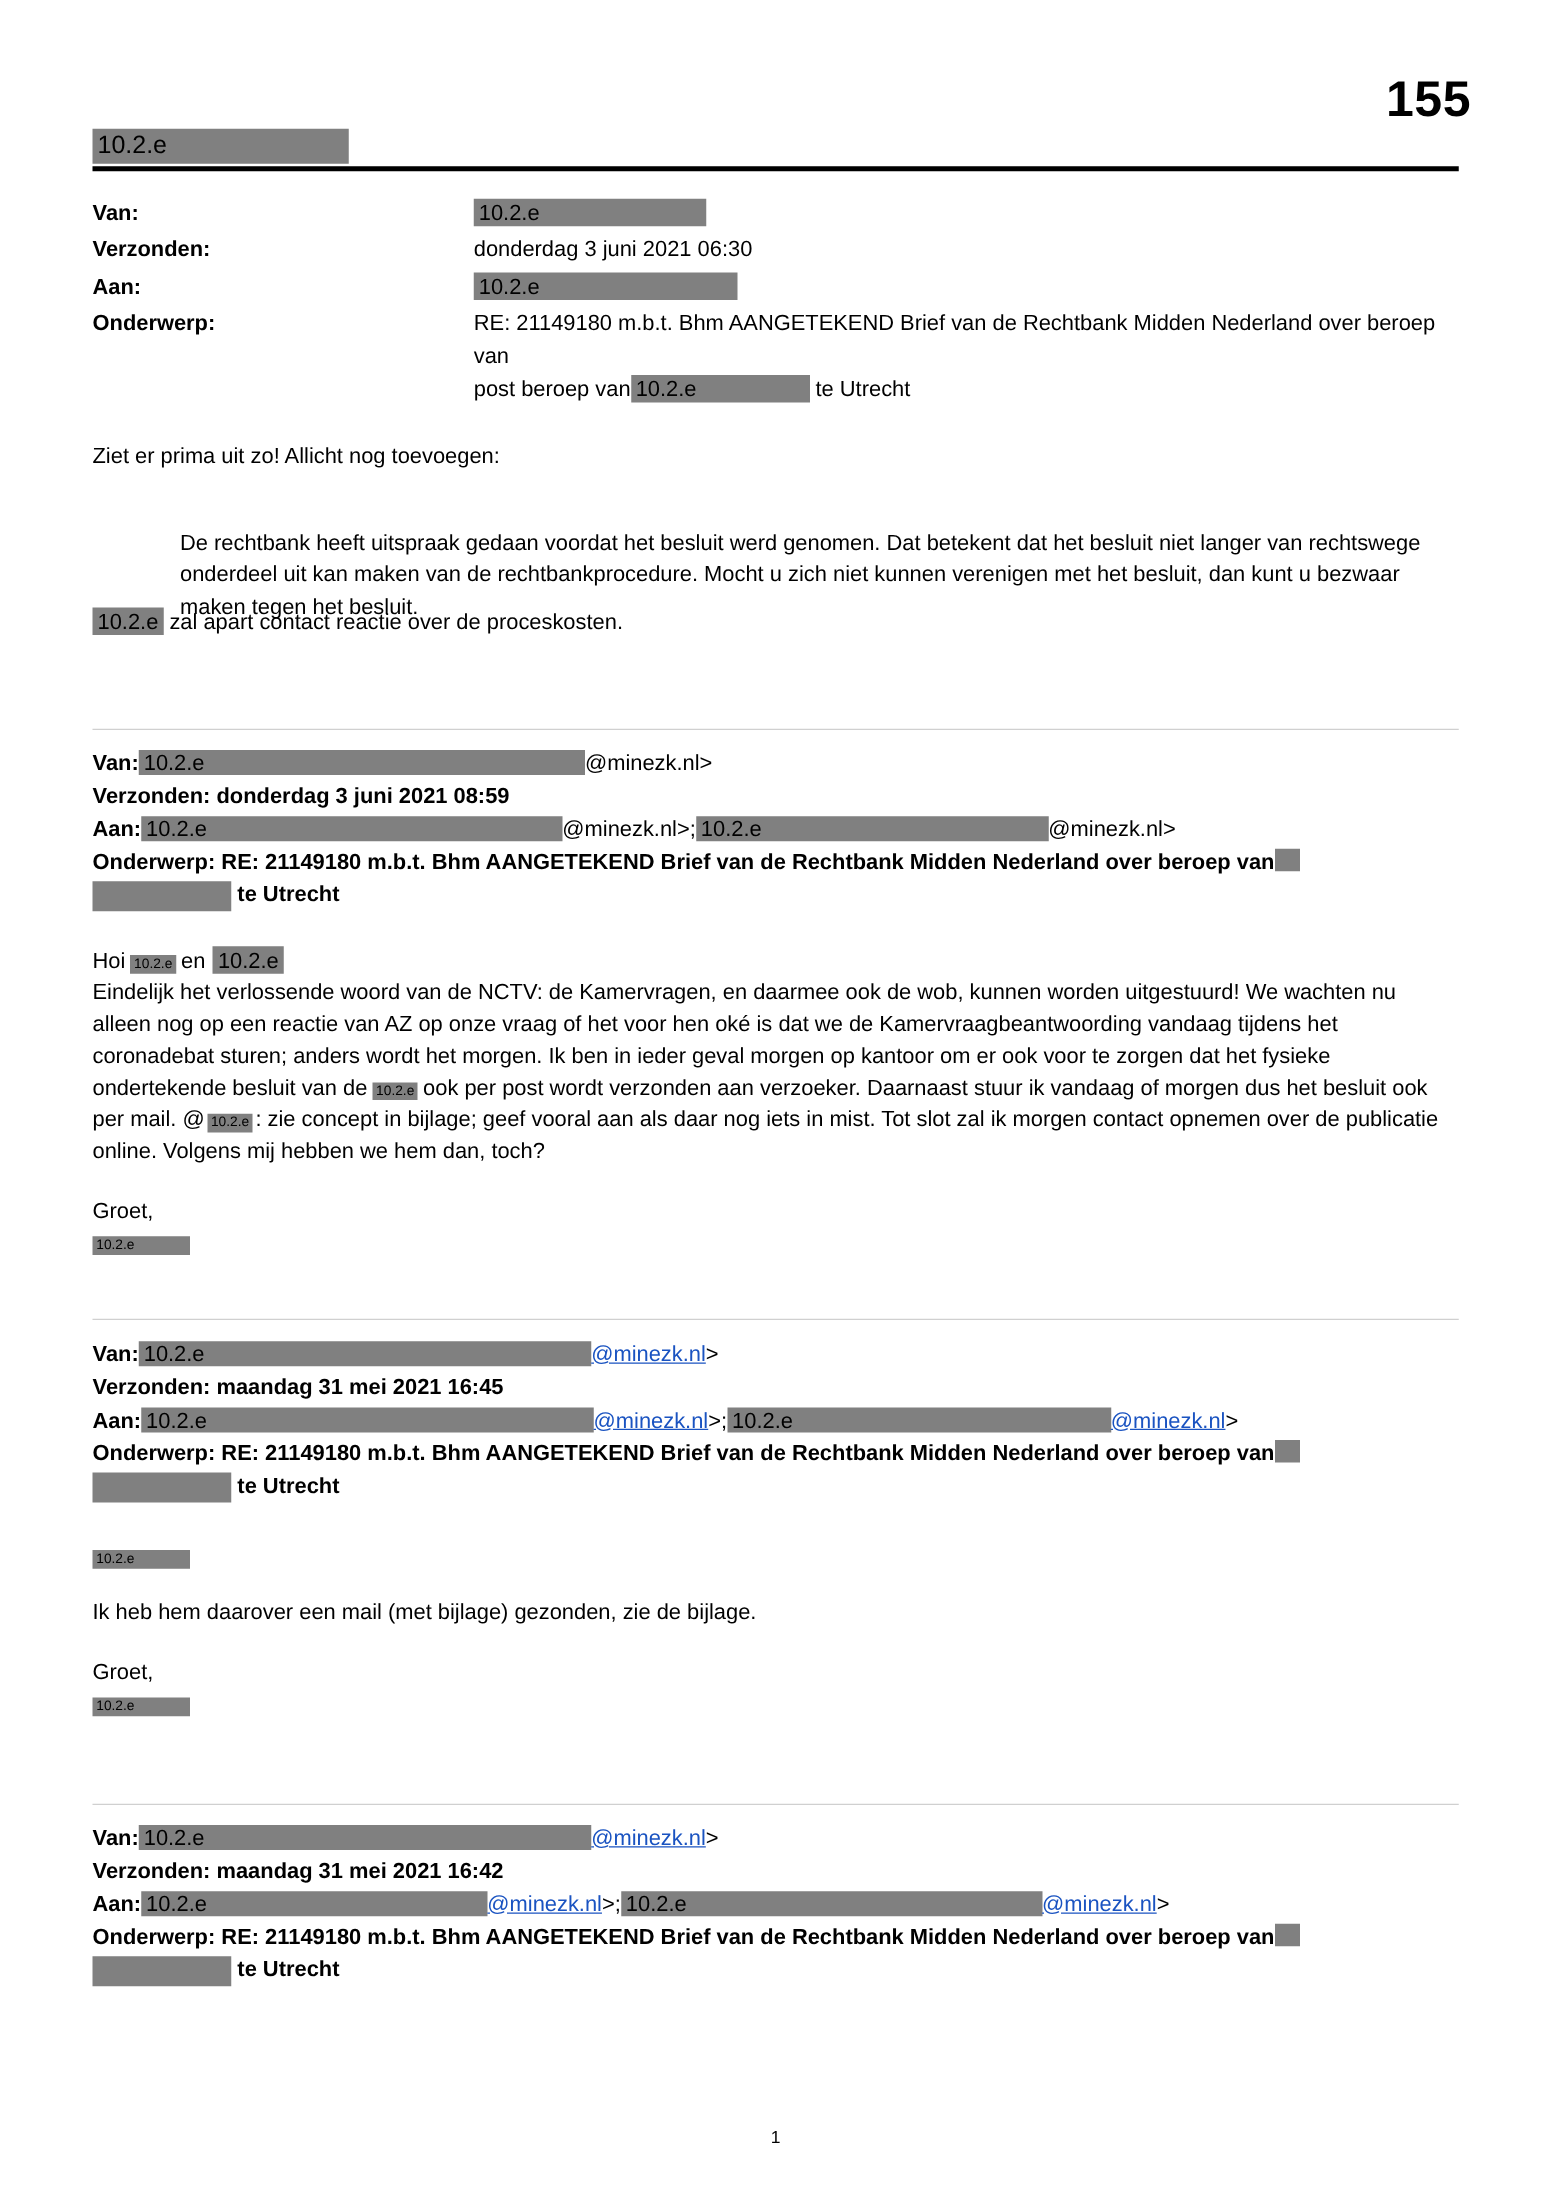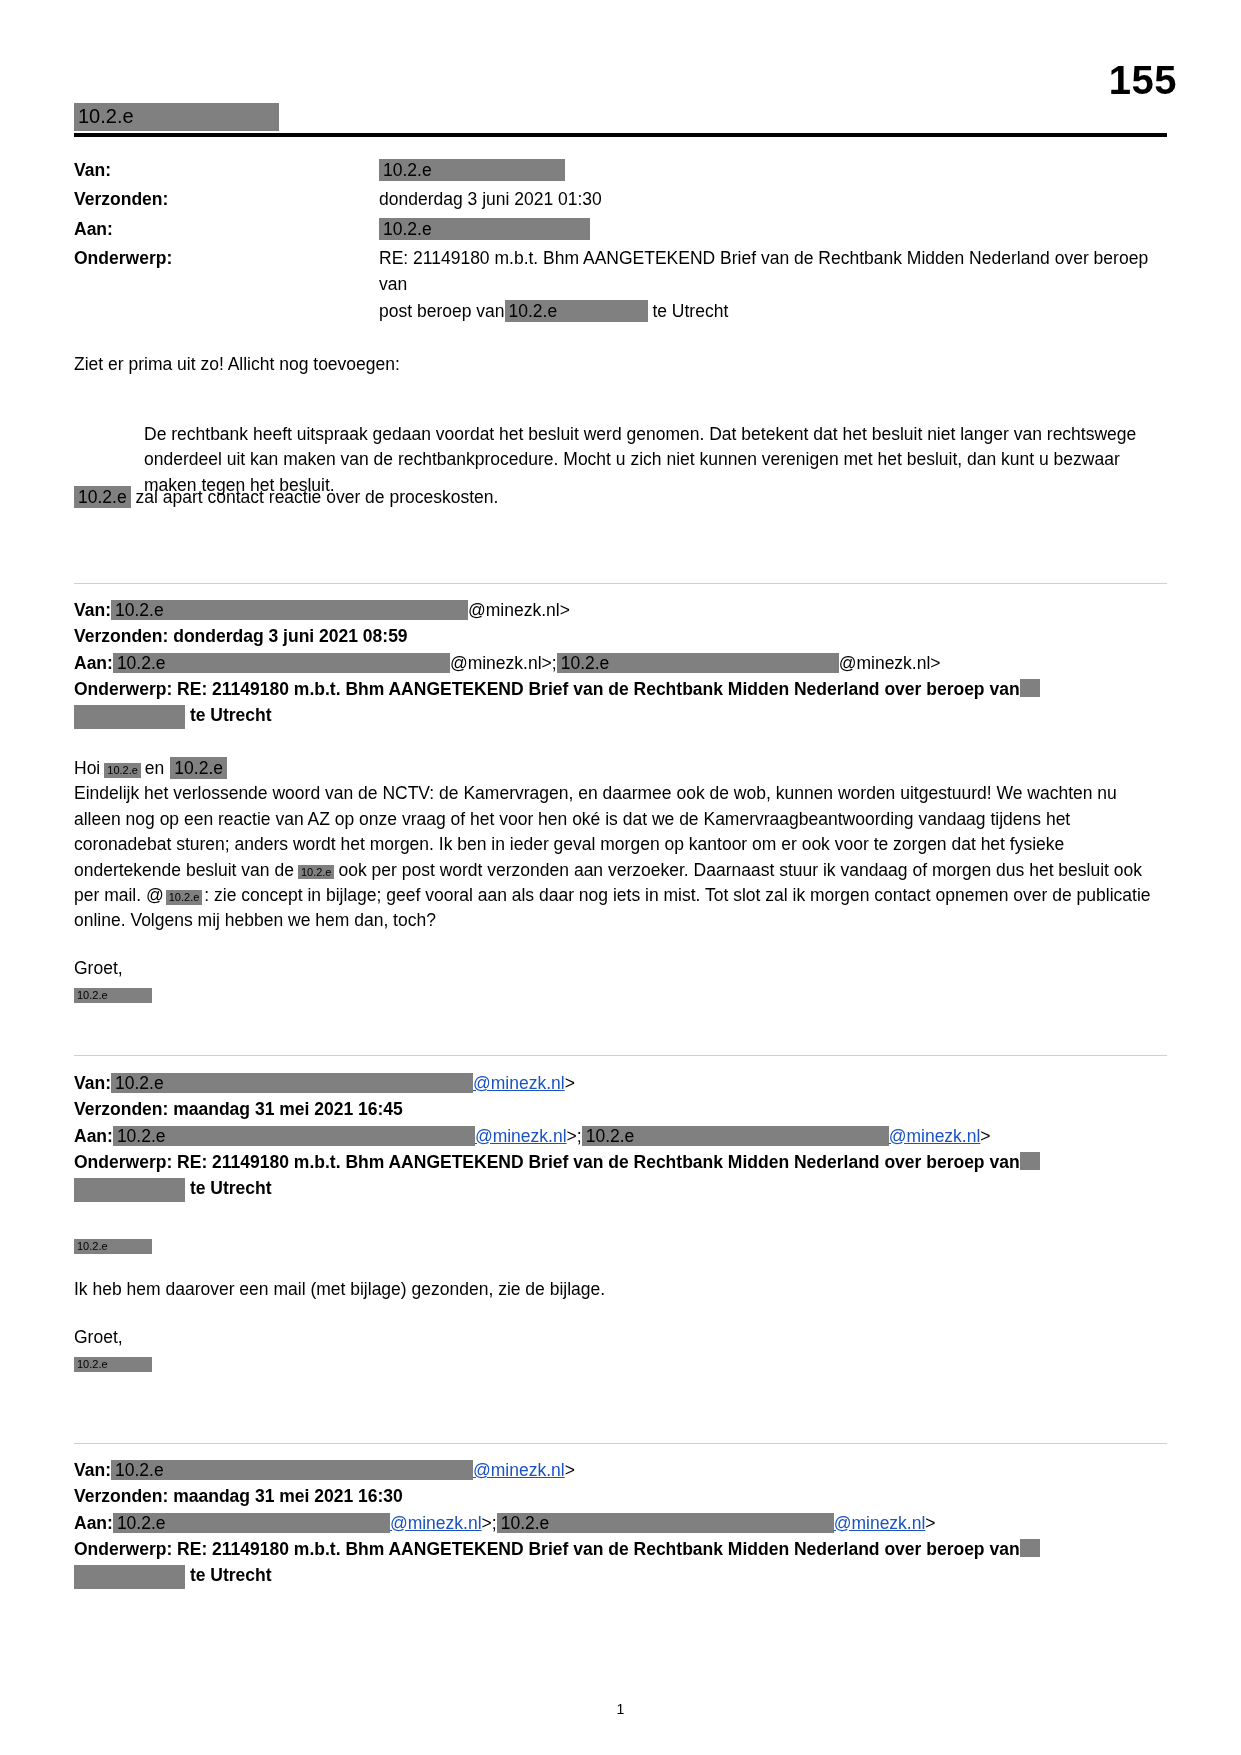--- a/index.html
+++ b/index.html
@@ -157,21 +157,21 @@
 
     <div class="hdr-row">
       <div class="hdr-label">Van:</div>
       <div class="hdr-val">
         <span class="redact" style="width:178px;padding-left:4px;">10.2.e</span>
       </div>
     </div>
 
     <div class="hdr-row">
       <div class="hdr-label">Verzonden:</div>
-      <div class="hdr-val">donderdag 3 juni 2021 01:30</div>
+      <div class="hdr-val">donderdag 3 juni 2021 06:30</div>
     </div>
 
     <div class="hdr-row">
       <div class="hdr-label">Aan:</div>
       <div class="hdr-val">
         <span class="redact" style="width:203px;padding-left:4px;">10.2.e</span>
       </div>
     </div>
 
     <div class="hdr-row">
@@ -268,21 +268,21 @@
   </div>
 
   <div class="divider" style="top:1443px;"></div>
 
   <div class="body-text" style="top:1457px;">
     <div class="q-hdr">
       <b>Van:</b><span class="redact" style="width:355px;padding-left:4px;">10.2.e</span><span class="mail">@minezk.nl</span>&gt;
     </div>
     <div class="q-hdr">
       <b>Verzonden:</b>
-      <b>maandag 31 mei 2021 16:30</b>
+      <b>maandag 31 mei 2021 16:42</b>
     </div>
     <div class="q-hdr">
       <b>Aan:</b><span class="redact" style="width:270px;padding-left:4px;">10.2.e</span><span class="mail">@minezk.nl</span>&gt;;<span class="redact" style="width:330px;padding-left:4px;">10.2.e</span><span class="mail">@minezk.nl</span>&gt;
     </div>
     <div class="q-hdr">
       <b>Onderwerp:</b>
       <b>RE: 21149180 m.b.t. Bhm AANGETEKEND Brief van de Rechtbank Midden Nederland over beroep van</b><span class="redact blank" style="width:14px;height:18px;">x</span>
       <span style="display:block;">
         <span class="redact blank" style="width:105px;height:24px;">x</span>
         <b>te Utrecht</b>

